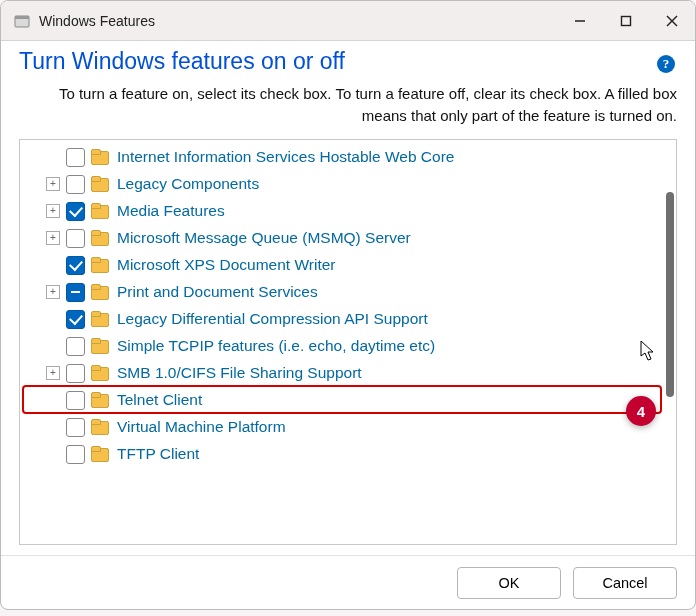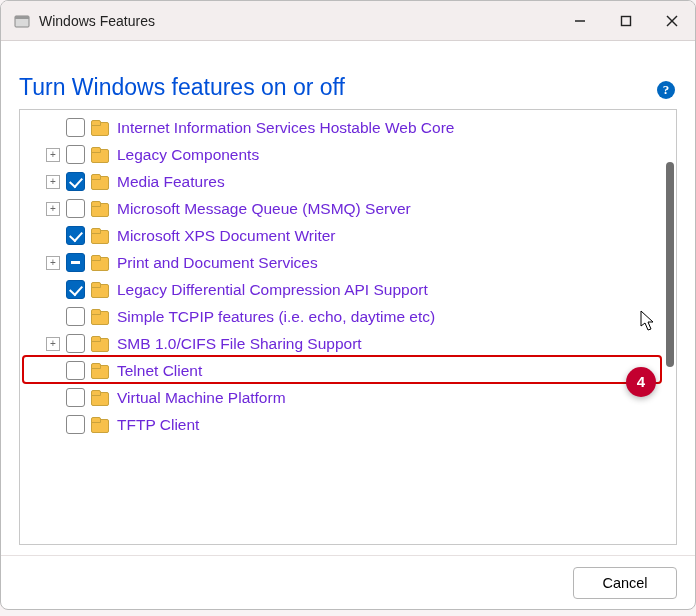--- a/index.html
+++ b/index.html
@@ -36,21 +36,21 @@
   .winctrls { margin-left: auto; display: flex; }
   .winbtn {
     width: 46px; height: 36px;
     display: flex; align-items: center; justify-content: center;
     font-family: "Segoe UI Symbol", sans-serif;
     font-size: 12px; cursor: pointer;
   }
 
   .content {
     flex: 1;
-    padding: 29px 18px 10px 18px;
+    padding: 3px 18px 10px 18px;
     display: flex; flex-direction: column;
     position: relative;
     min-height: 0;
   }
   .heading-row { display:flex; align-items:center; }
   .heading {
     color: #0050d8;
     font-size: 23px;
     margin: 4px 0 8px 0;
     font-weight: 400;
@@ -74,21 +74,21 @@
     overflow: hidden;
   }
   .tree {
     position: absolute; inset: 0;
     overflow-y: hidden;
     padding: 4px 2px;
   }
   .item {
     display: flex; align-items: center;
     height: 27px; gap: 4px;
-    font-size: 15.5px; color: #6d28d9;
+    font-size: 15.5px; color: #0369a1;
     white-space: nowrap;
   }
   .indent0 { padding-left: 24px; }
   .indent1 { padding-left: 24px; }
   .item.indent1 .exp { visibility: hidden; }
 
   .item.expandable .exp { visibility: visible; }
   .exp {
     width: 14px; height: 14px;
     margin-right:2px;
@@ -213,20 +213,21 @@
   <div class="content">
     <div class="heading-row">
       <div class="heading">Turn Windows features on or off</div>
       <span class="help">
         <svg width="20" height="20">
             <circle cx="10" cy="10" r="9" fill="#0067c0"></circle>
             <text x="10" y="14" text-anchor="middle" fill="#fff" font-size="13" font-family="Segoe UI" font-weight="700">?</text>
           </svg>
       </span>
     </div>
+    <div class="desc">To turn a feature on, select its check box. To turn a feature off, clear its check box. A filled box means that only part of the feature is turned on.</div>
 
     <div class="tree-wrap">
       <div class="tree" id="tree">
           <div class="item indent0">
             <span class="exp"></span>
             <span class="chk "></span>
             <span class="folder"></span>
             <span>Internet Information Services Hostable Web Core</span>
           </div>
           <div class="item indent0 expandable">
@@ -301,15 +302,16 @@
       <div class="badge" id="badge" style="top: 256.5px; right: 20px;">4</div>
       <div class="cursor" style="top:200px; right:20px;">
         <svg viewBox="0 0 16 22">
             <path d="M1 1 L1 16 L5 13 L8 20 L11 19 L8 12 L13 12 Z" fill="#fff" stroke="#000" stroke-width="1"></path>
           </svg>
       </div>
     </div>
   </div>
 
   <div class="footer">
+    <div class="btn">OK</div>
     <div class="btn">Cancel</div>
   </div>
 </div>
 
 </body></html>

